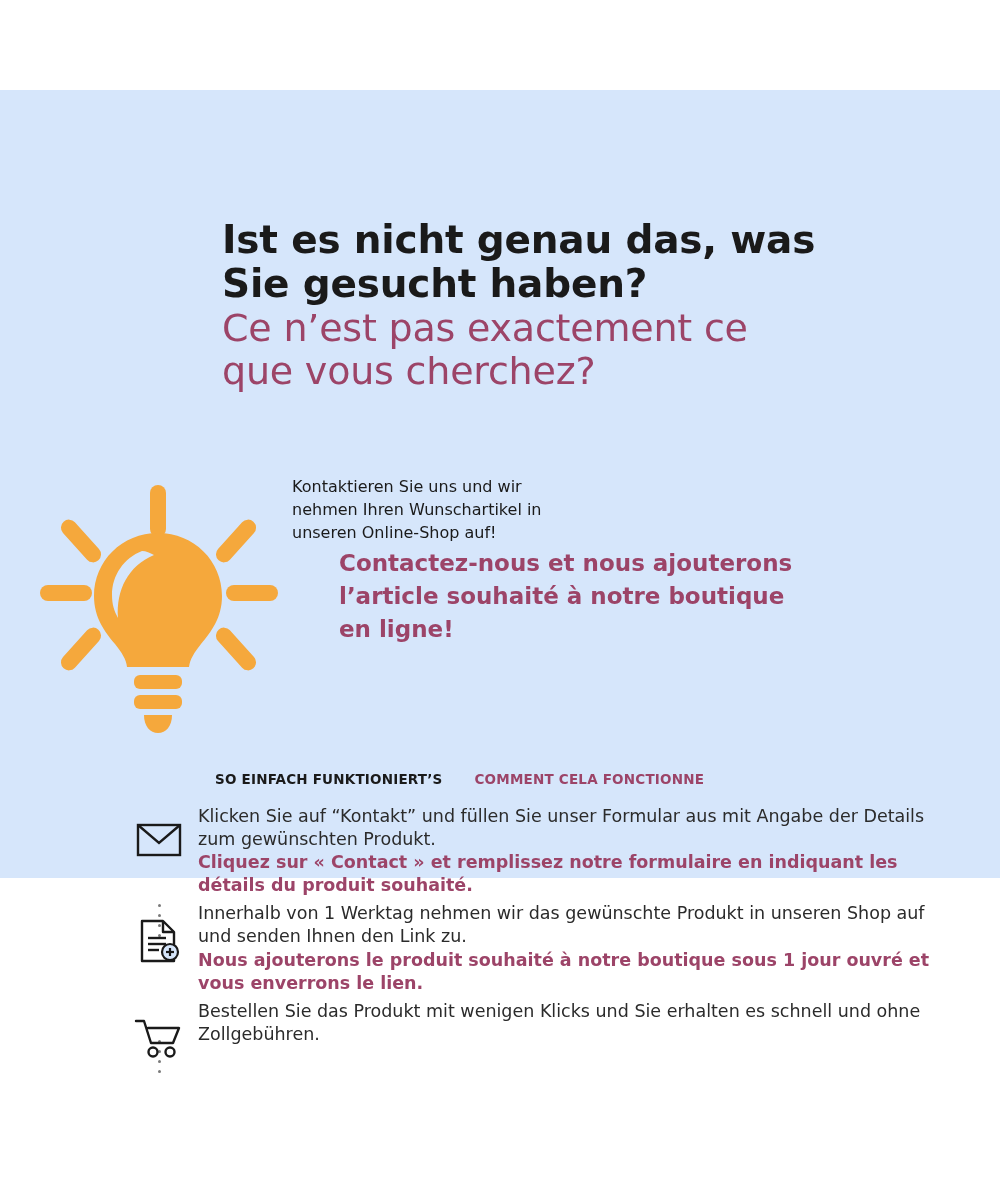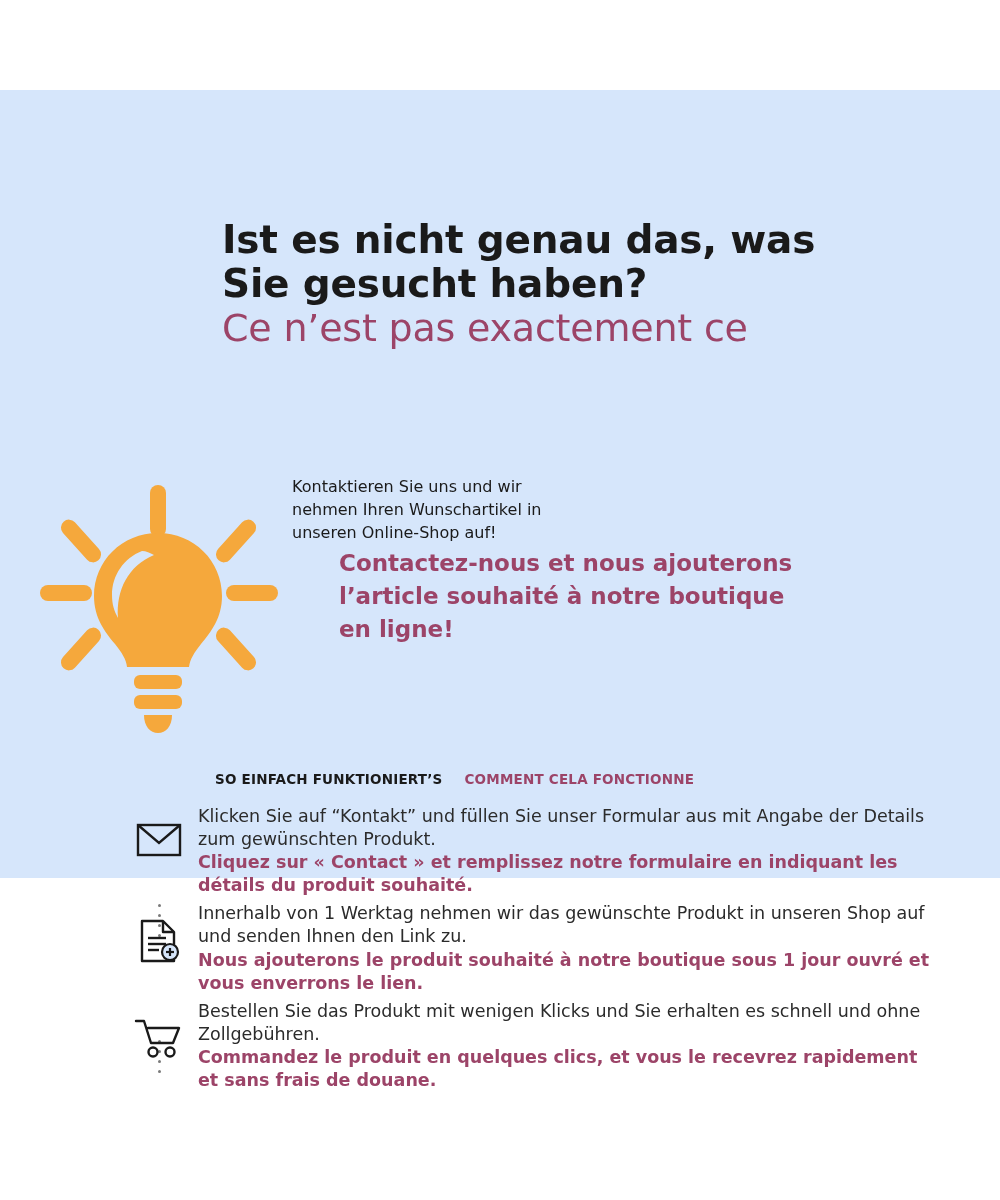--- a/index.html
+++ b/index.html
@@ -72,21 +72,21 @@
     margin-top: 2px;
     margin-left: 47px;
   }
   
   .steps-header {
     position: absolute;
     left: 215px;
     top: 681px;
     display: flex;
     align-items: baseline;
-    gap: 22px;
+    gap: 32px;
   }
   .steps-header .de {
     font-size: 13.5px;
     font-weight: bold;
     color: #1a1a1a;
     letter-spacing: 0.2px;
   }
   .steps-header .fr {
     font-size: 13.5px;
     font-weight: bold;
@@ -152,20 +152,21 @@
 
 <div class="banner">
 
   <div class="headline">
     <div class="de">
       <div>Ist es nicht genau das, was</div>
       <div>Sie gesucht haben?</div>
     </div>
     <div class="fr">
       <div>Ce n’est pas exactement ce</div>
+      <div>que vous cherchez?</div>
     </div>
   </div>
 
   <div class="bulb-wrap">
     <svg width="250" height="260" viewBox="0 0 250 260">
       <g fill="#f5a83c">
 
         <rect x="120" y="10" width="16" height="52" rx="8"></rect>
         <rect x="10" y="110" width="52" height="16" rx="8"></rect>
         <rect x="196" y="110" width="52" height="16" rx="8"></rect>
@@ -253,18 +254,17 @@
     <div class="step">
       <div class="step-icon">
         <svg width="50" height="42" viewBox="0 0 50 42">
           <path d="M2 4 h8 l7 22 h22 l6 -15 h-31" fill="none" stroke="#1a1a1a" stroke-width="2.4" stroke-linejoin="round" stroke-linecap="round"></path>
           <circle cx="19" cy="35" r="4.5" fill="none" stroke="#1a1a1a" stroke-width="2.4"></circle>
           <circle cx="36" cy="35" r="4.5" fill="none" stroke="#1a1a1a" stroke-width="2.4"></circle>
         </svg>
       </div>
       <div class="step-text">
         <div class="de">Bestellen Sie das Produkt mit wenigen Klicks und Sie erhalten es schnell und ohne Zollgebühren.</div>
-        <div class="fr">Commandez le produit en quelques clics, et vous le recevrez rapidement et sans frais de douane.</div>
       </div>
     </div>
 
   </div>
 </div>
 
 </body></html>

